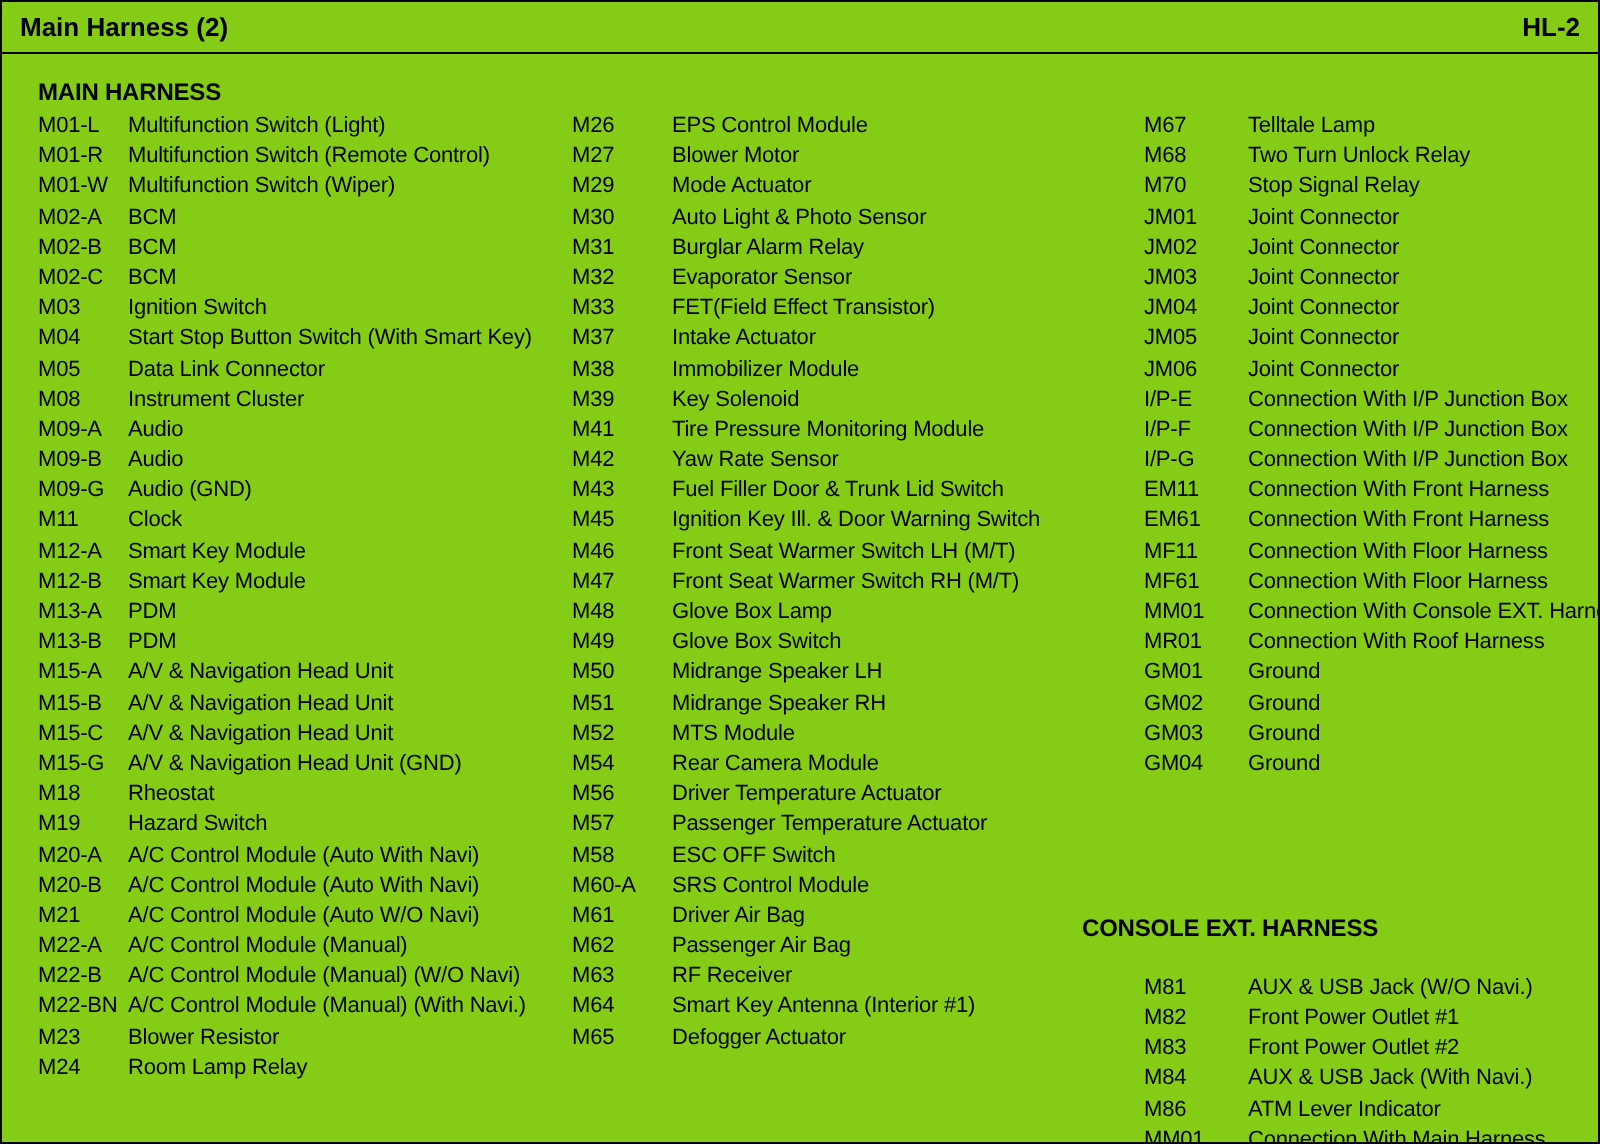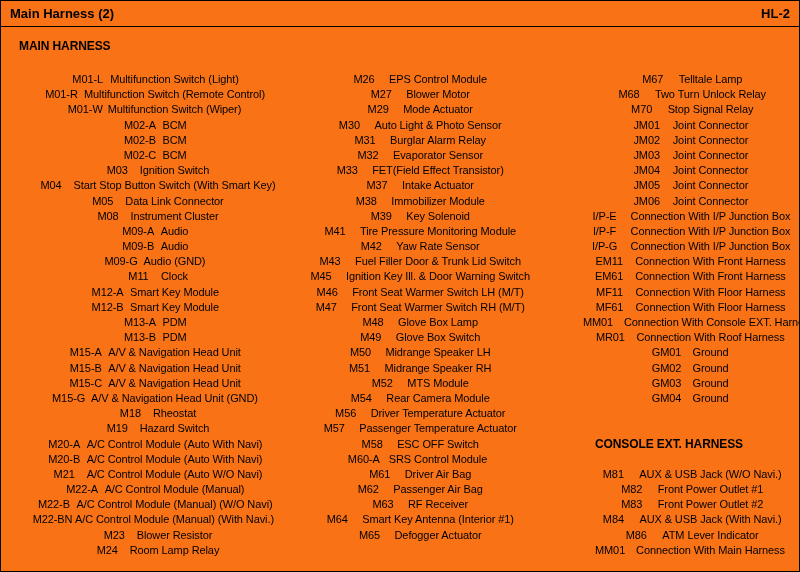--- a/index.html
+++ b/index.html
@@ -3,21 +3,21 @@
 <meta charset="utf-8">
 <style>
   * { margin: 0; padding: 0; box-sizing: border-box; }
   html, body { background: #ffffff; }
   body { font-family: "Liberation Sans", sans-serif; color: #000; }
 
   .page {
     position: relative;
     width: 800px;
     height: 572px;
-    background: #f97316;
+    background: #84cc16;
     border: 1px solid #000;
     overflow: hidden;
   }
 
   .page-header {
     display: flex;
     justify-content: space-between;
     align-items: center;
     height: 26px;
     padding: 0 9px 0 9px;
@@ -34,36 +34,35 @@
   .section-heading {
     font-size: 12px;
     font-weight: bold;
     white-space: nowrap;
     letter-spacing: -0.1px;
   }
   .main-heading { position: absolute; left: 18px; top: 12px; }
 
   .col {
     position: absolute;
-    top: 45px;
+    top: 29px;
     font-size: 11px;
     letter-spacing: -0.1px;
-    text-align: center;
   }
   .col1 { left: 18px;  width: 266px; }
   .col2 { left: 285px; width: 254px; }
   .col3 { left: 540px; width: 256px; }
 
   .row { height: 15.2px; line-height: 15.2px; white-space: nowrap; }
   .code { display: inline-block; vertical-align: top; }
   .col1 .code { width: 45px; }
   .col2 .code { width: 50px; }
   .col3 .code { width: 52px; margin-left: 31px; }
 
-  .col3 .section-heading { height: 15.2px; line-height: 15.2px; }
+  .col3 .section-heading { height: 15.2px; line-height: 15.2px; margin-top: 36px; }
   .spacer-2 { height: 30.4px; }
   .spacer-1 { height: 15.2px; }
 </style>
 </head>
 <body>
 
 <div class="page">
 
   <div class="page-header">
     <span class="page-title">Main Harness (2)</span>

